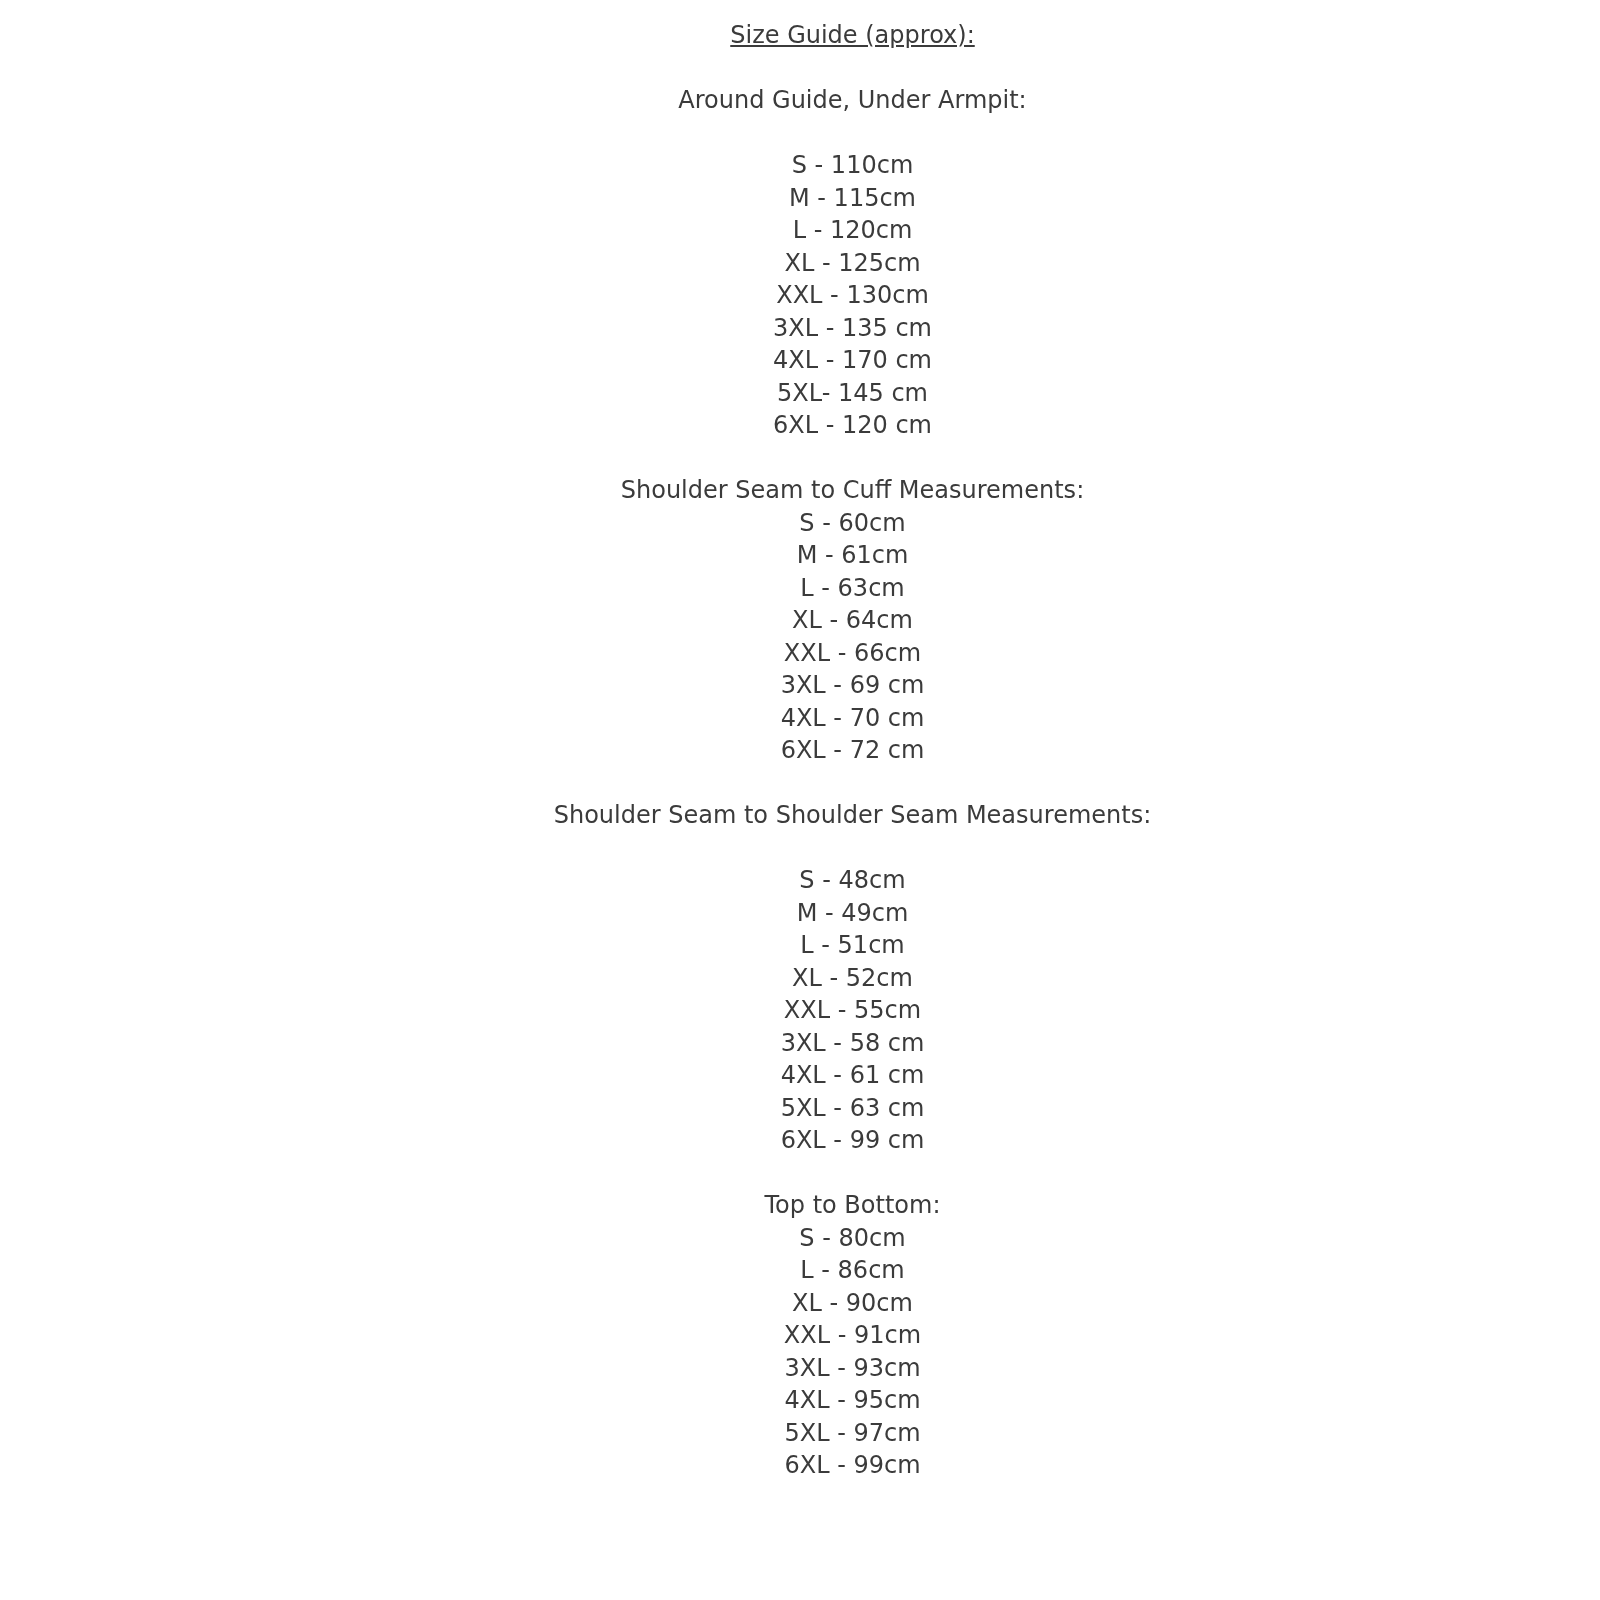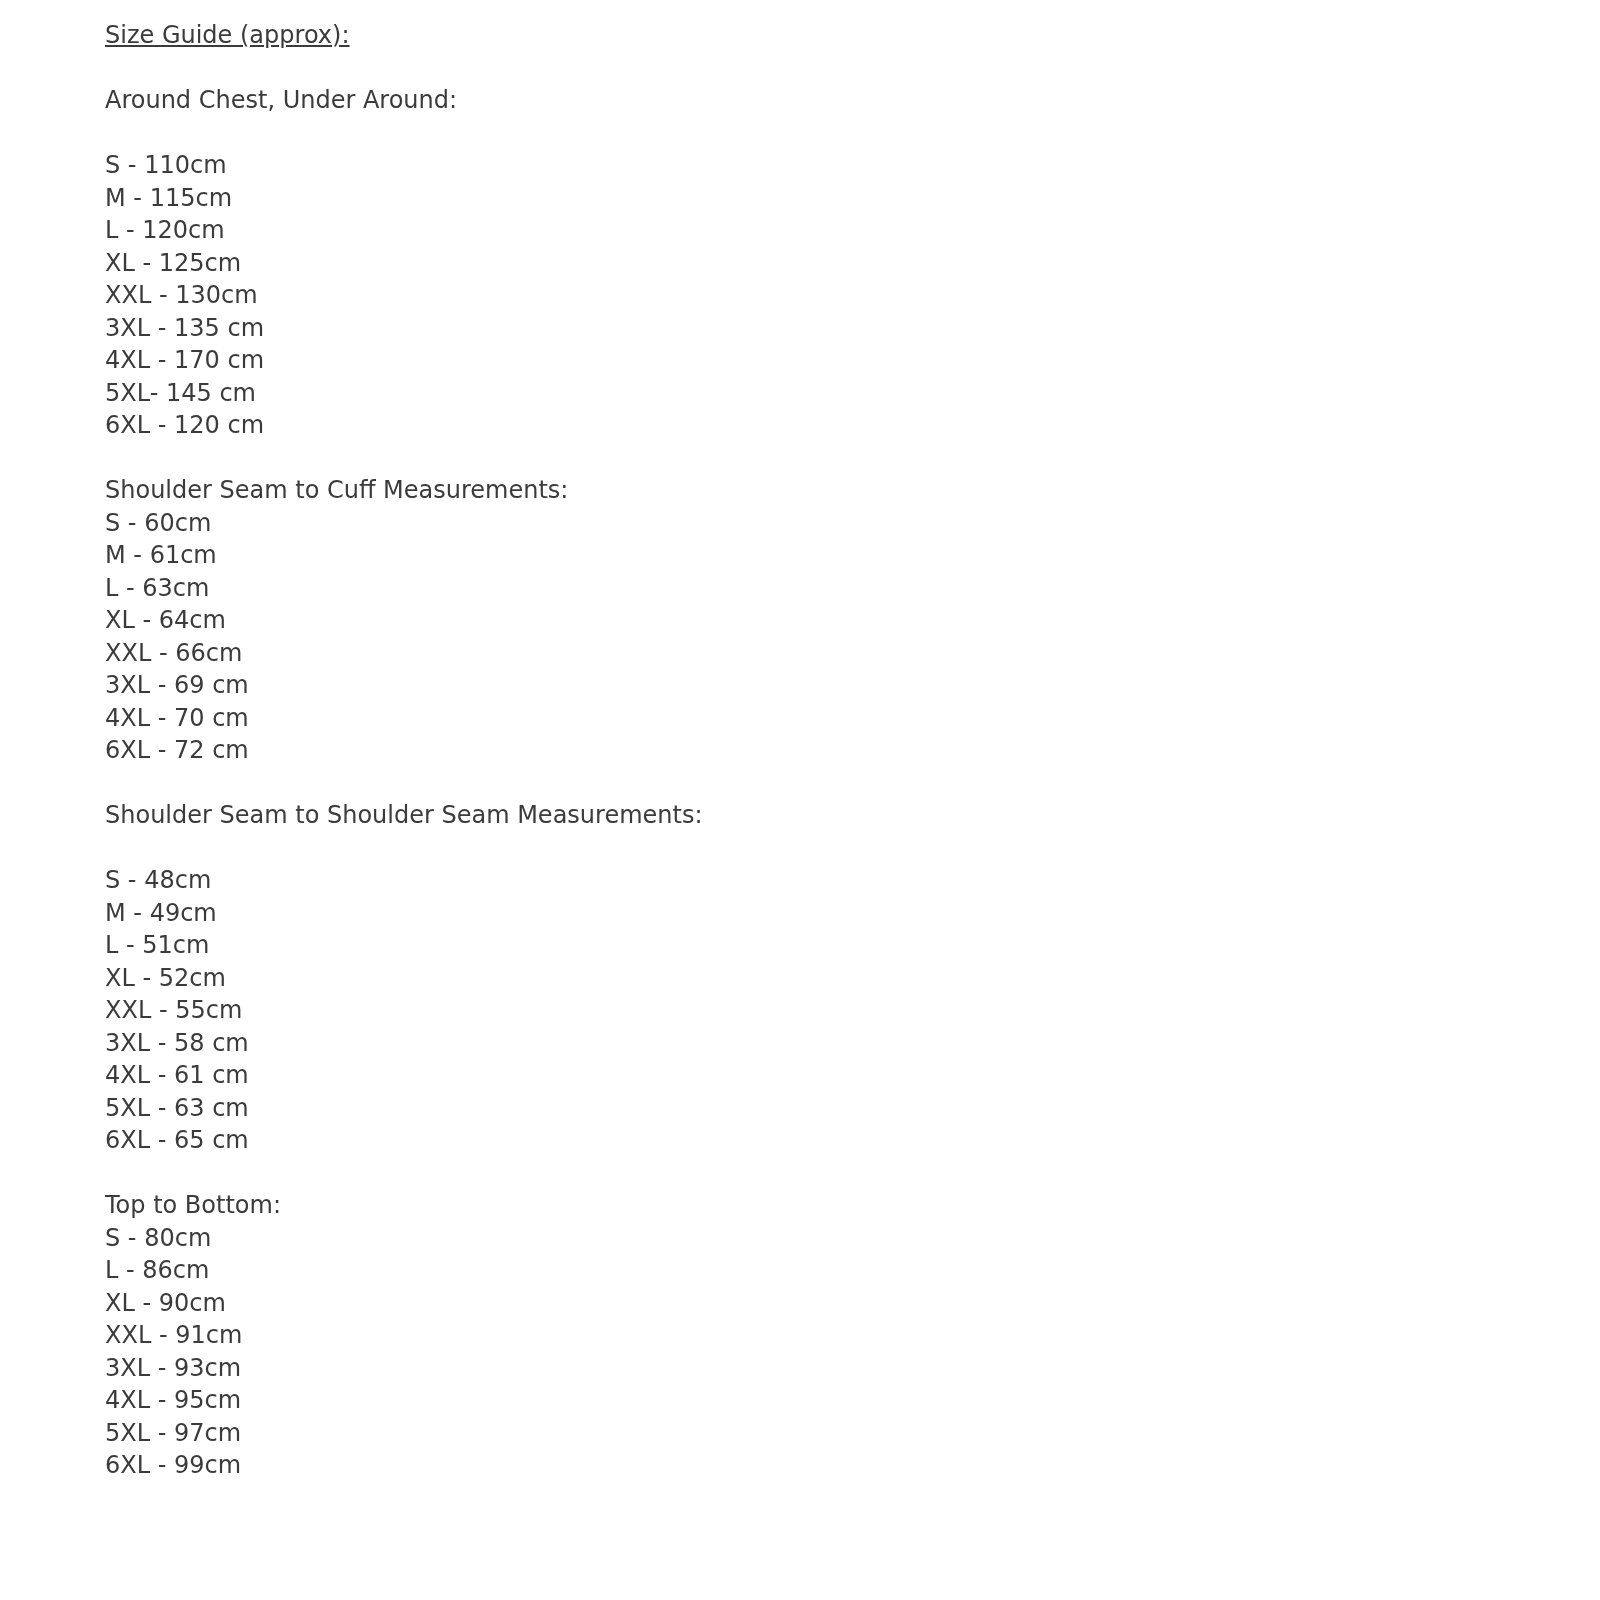--- a/index.html
+++ b/index.html
@@ -5,21 +5,21 @@
   html, body {
     margin: 0;
     padding: 0;
     background: #ffffff;
   }
   .doc {
     width: 1600px;
     height: 1600px;
     box-sizing: border-box;
     padding: 19px 0 0 105px; 
-    text-align: left;
+    text-align: center;
     font-family: "DejaVu Sans", "Liberation Sans", sans-serif;
     font-size: 24px;
     line-height: 32.5px;
     color: #3b3b3b;
     overflow: hidden;
   }
   .line {
     white-space: pre;
   }
   .title {
@@ -30,21 +30,21 @@
   }
 </style>
 </head>
 <body style="background: rgb(255, 255, 255);">
 
 <div class="doc" style="color: rgb(59, 59, 59);">
 
   <div class="line title">Size Guide (approx):</div>
   <div class="spacer"></div>
 
-  <div class="line heading">Around Chest, Under Around:</div>
+  <div class="line heading">Around Guide, Under Armpit:</div>
   <div class="spacer"></div>
   <div class="line">S - 110cm</div>
   <div class="line">M - 115cm</div>
   <div class="line">L - 120cm</div>
   <div class="line">XL - 125cm</div>
   <div class="line">XXL - 130cm</div>
   <div class="line">3XL - 135 cm</div>
   <div class="line">4XL - 170 cm</div>
   <div class="line">5XL- 145 cm</div>
   <div class="line">6XL - 120 cm</div>
@@ -64,21 +64,21 @@
   <div class="line heading">Shoulder Seam to Shoulder Seam Measurements:</div>
   <div class="spacer"></div>
   <div class="line">S - 48cm</div>
   <div class="line">M - 49cm</div>
   <div class="line">L - 51cm</div>
   <div class="line">XL - 52cm</div>
   <div class="line">XXL - 55cm</div>
   <div class="line">3XL - 58 cm</div>
   <div class="line">4XL - 61 cm</div>
   <div class="line">5XL - 63 cm</div>
-  <div class="line">6XL - 65 cm</div>
+  <div class="line">6XL - 99 cm</div>
   <div class="spacer"></div>
 
   <div class="line heading">Top to Bottom:</div>
   <div class="line">S - 80cm</div>
   <div class="line">L - 86cm</div>
   <div class="line">XL - 90cm</div>
   <div class="line">XXL - 91cm</div>
   <div class="line">3XL - 93cm</div>
   <div class="line">4XL - 95cm</div>
   <div class="line">5XL - 97cm</div>

